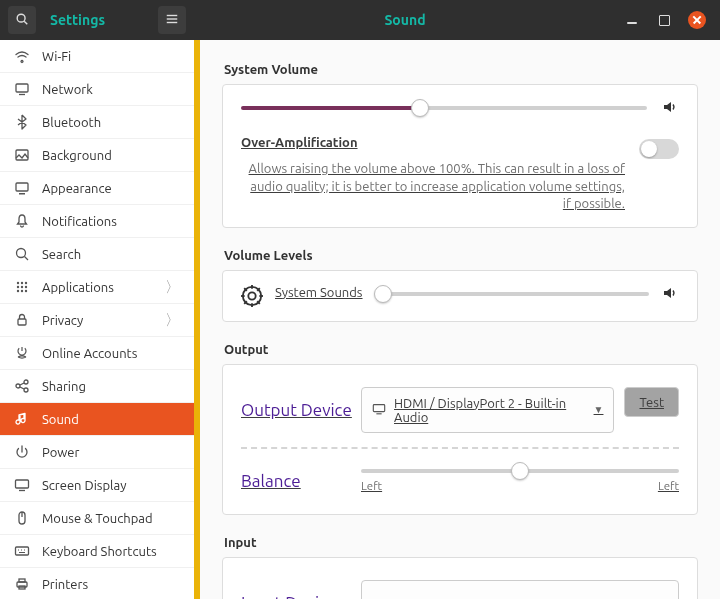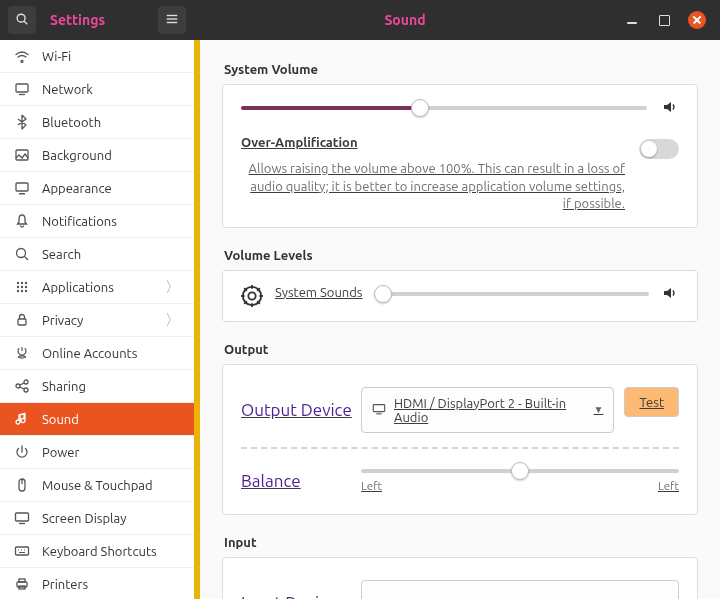--- a/index.html
+++ b/index.html
@@ -1,18 +1,18 @@
 <!DOCTYPE html>
 <html><head>
 <meta charset="utf-8">
 <style>
 * { box-sizing: border-box; margin: 0; padding: 0; font-family: Ubuntu, "Segoe UI", sans-serif; }
 body { width: 720px; height: 599px; overflow: hidden; background: #fafafa; font-size: 13px; color: #3d3d3d; }
 .window { display: flex; flex-direction: column; height: 100%; }
-.titlebar { display: flex; background: #2f2f2f; height: 40px; color: #ec4899; }
+.titlebar { display: flex; background: #2f2f2f; height: 40px; color: #14b8a6; }
 .tb-left { width: 186px; display: flex; align-items: center; gap: 14px; padding-left: 8px; }
 .tb-icon-btn { width: 28px; height: 28px; border-radius: 4px; background: #3d3d3d; display: flex; align-items: center; justify-content: center; cursor: pointer; }
 .tb-title-left { font-weight: 600; font-size: 14px; }
 .tb-right { flex: 1; display: flex; align-items: center; position: relative; }
 .tb-title-right { flex: 1; text-align: center; font-weight: 600; font-size: 14px; }
 .win-controls { display: flex; gap: 16px; padding-right: 14px; align-items: center; }
 .win-btn { width: 16px; height: 16px; display:flex; align-items:center; justify-content:center; }
 .win-min::before { content:""; display:block; width:10px; height:2px; background:#ddd; border-radius:1px; margin-top:6px;}
 .win-max::before { content:""; display:block; width:9px; height:9px; border:1.5px solid #ddd; border-radius:1px;}
 .win-close { width:18px; height:18px; border-radius:50%; background:#e95420; position:relative;}
@@ -50,21 +50,21 @@
 .vl-slider-wrap{ flex:1; display:flex; align-items:center; gap:12px;}
 .gray-track { background: #d0d0d0;}
 .mini-thumb { left:3%;}
 
 .form-row { display:flex; align-items:center; padding: 8px 0;}
 .form-label { width:120px; font-size:17px; color:#4c1d95;}
 .form-field { flex:1; }
 .dashed-divider { border-top:2px dashed #d5d5d5; margin-top:6px;}
 .dropdown { border:1px solid #ccc; border-radius:4px; background:#fdfdfd; height:46px; display:flex; align-items:center; padding:0 10px; position:relative; cursor:pointer; gap:8px;}
 .dropdown .dd-caret { margin-left:auto; color:#666; font-size:10px;}
-.btn { border:1px solid #ccc; border-radius:4px; background:#fdba74; height:30px; padding:0 14px; display:flex; align-items:center; cursor:pointer; font-size:13px;justify-content:flex-end;}
+.btn { border:1px solid #ccc; border-radius:4px; background:#a3a3a3; height:30px; padding:0 14px; display:flex; align-items:center; cursor:pointer; font-size:13px;justify-content:flex-end;}
 .balance-wrap { flex:1; }
 .balance-track { height:4px; background:#d0d0d0; border-radius:2px; position:relative;}
 .balance-thumb { left:50%;}
 .balance-labels { display:flex; justify-content:space-between; font-size:11.5px; color:#707070; margin-top:6px;}
 .output-dev-row { display:flex; gap:10px;}
 .output-dev-row .dropdown{flex:1;}
 .card .form-row + .dashed-divider + .form-row { margin-top:6px;}
 .icon svg { width:100%; height:100%; }
 </style>
 </head>
@@ -224,34 +224,34 @@
           <span class="icon">
             <svg viewBox="0 0 16 16">
               <path d="M8 2 v6 M4.5 4.5 a5 5 0 1 0 7 0" fill="none" stroke="currentColor" stroke-width="1.3" stroke-linecap="round"></path>
             </svg>
           </span>
           <span>Power</span>
         </div>
         <div class="sb-item">
           <span class="icon">
             <svg viewBox="0 0 16 16">
+              <rect x="1.5" y="3" width="13" height="8" rx="1" fill="none" stroke="currentColor" stroke-width="1.3"></rect>
+              <line x1="5" y1="13.5" x2="11" y2="13.5" stroke="currentColor" stroke-width="1.3"></line>
+            </svg>
+          </span>
+          <span>Screen Display</span>
+        </div>
+        <div class="sb-item">
+          <span class="icon">
+            <svg viewBox="0 0 16 16">
               <rect x="5" y="2" width="6" height="12" rx="3" fill="none" stroke="currentColor" stroke-width="1.3"></rect>
               <line x1="8" y1="2" x2="8" y2="7" stroke="currentColor" stroke-width="1.3"></line>
             </svg>
           </span>
           <span>Mouse &amp; Touchpad</span>
-        </div>
-        <div class="sb-item">
-          <span class="icon">
-            <svg viewBox="0 0 16 16">
-              <rect x="1.5" y="3" width="13" height="8" rx="1" fill="none" stroke="currentColor" stroke-width="1.3"></rect>
-              <line x1="5" y1="13.5" x2="11" y2="13.5" stroke="currentColor" stroke-width="1.3"></line>
-            </svg>
-          </span>
-          <span>Screen Display</span>
         </div>
         <div class="sb-item">
           <span class="icon">
             <svg viewBox="0 0 16 16">
               <rect x="1.5" y="4" width="13" height="8" rx="1" fill="none" stroke="currentColor" stroke-width="1.3"></rect>
               <line x1="4" y1="7" x2="5" y2="7" stroke="currentColor"></line>
               <line x1="7" y1="7" x2="8" y2="7" stroke="currentColor"></line>
               <line x1="10" y1="7" x2="11" y2="7" stroke="currentColor"></line>
               <line x1="5" y1="9.5" x2="11" y2="9.5" stroke="currentColor"></line>
             </svg>

